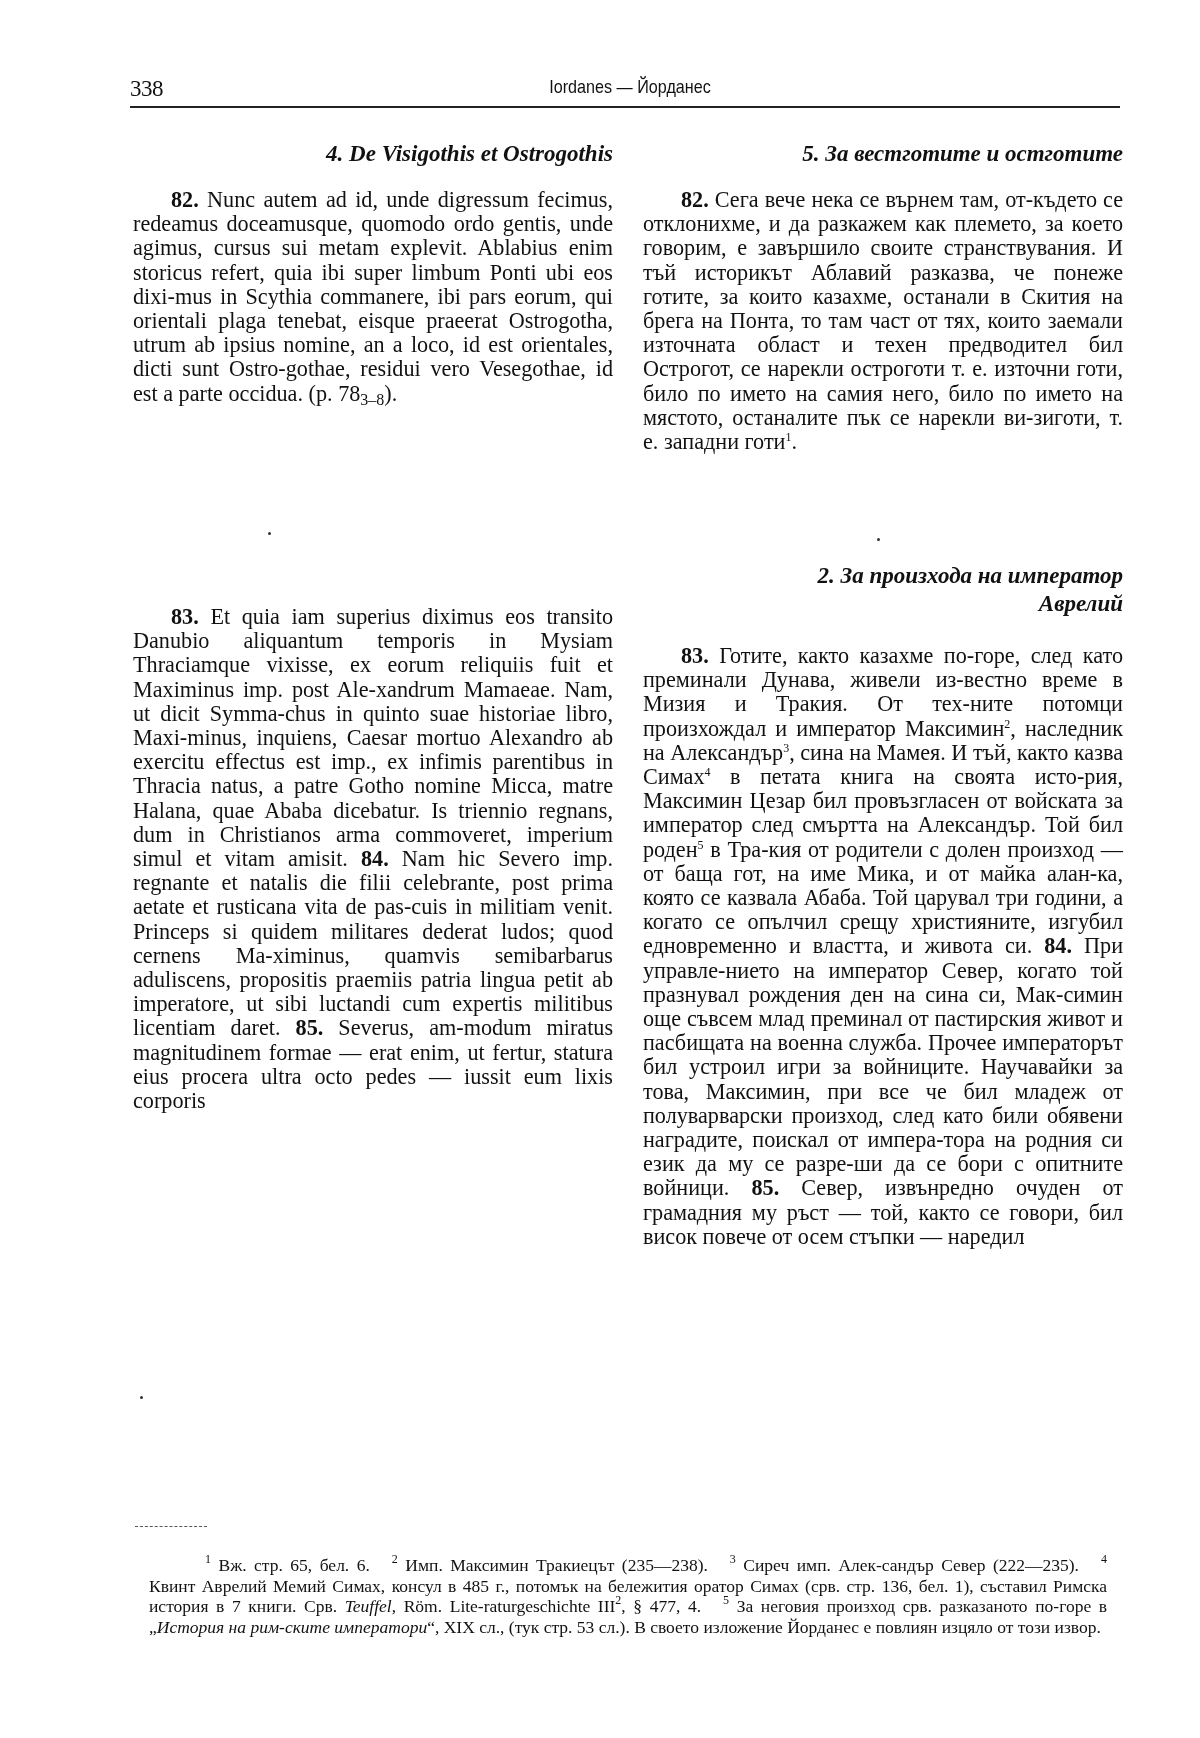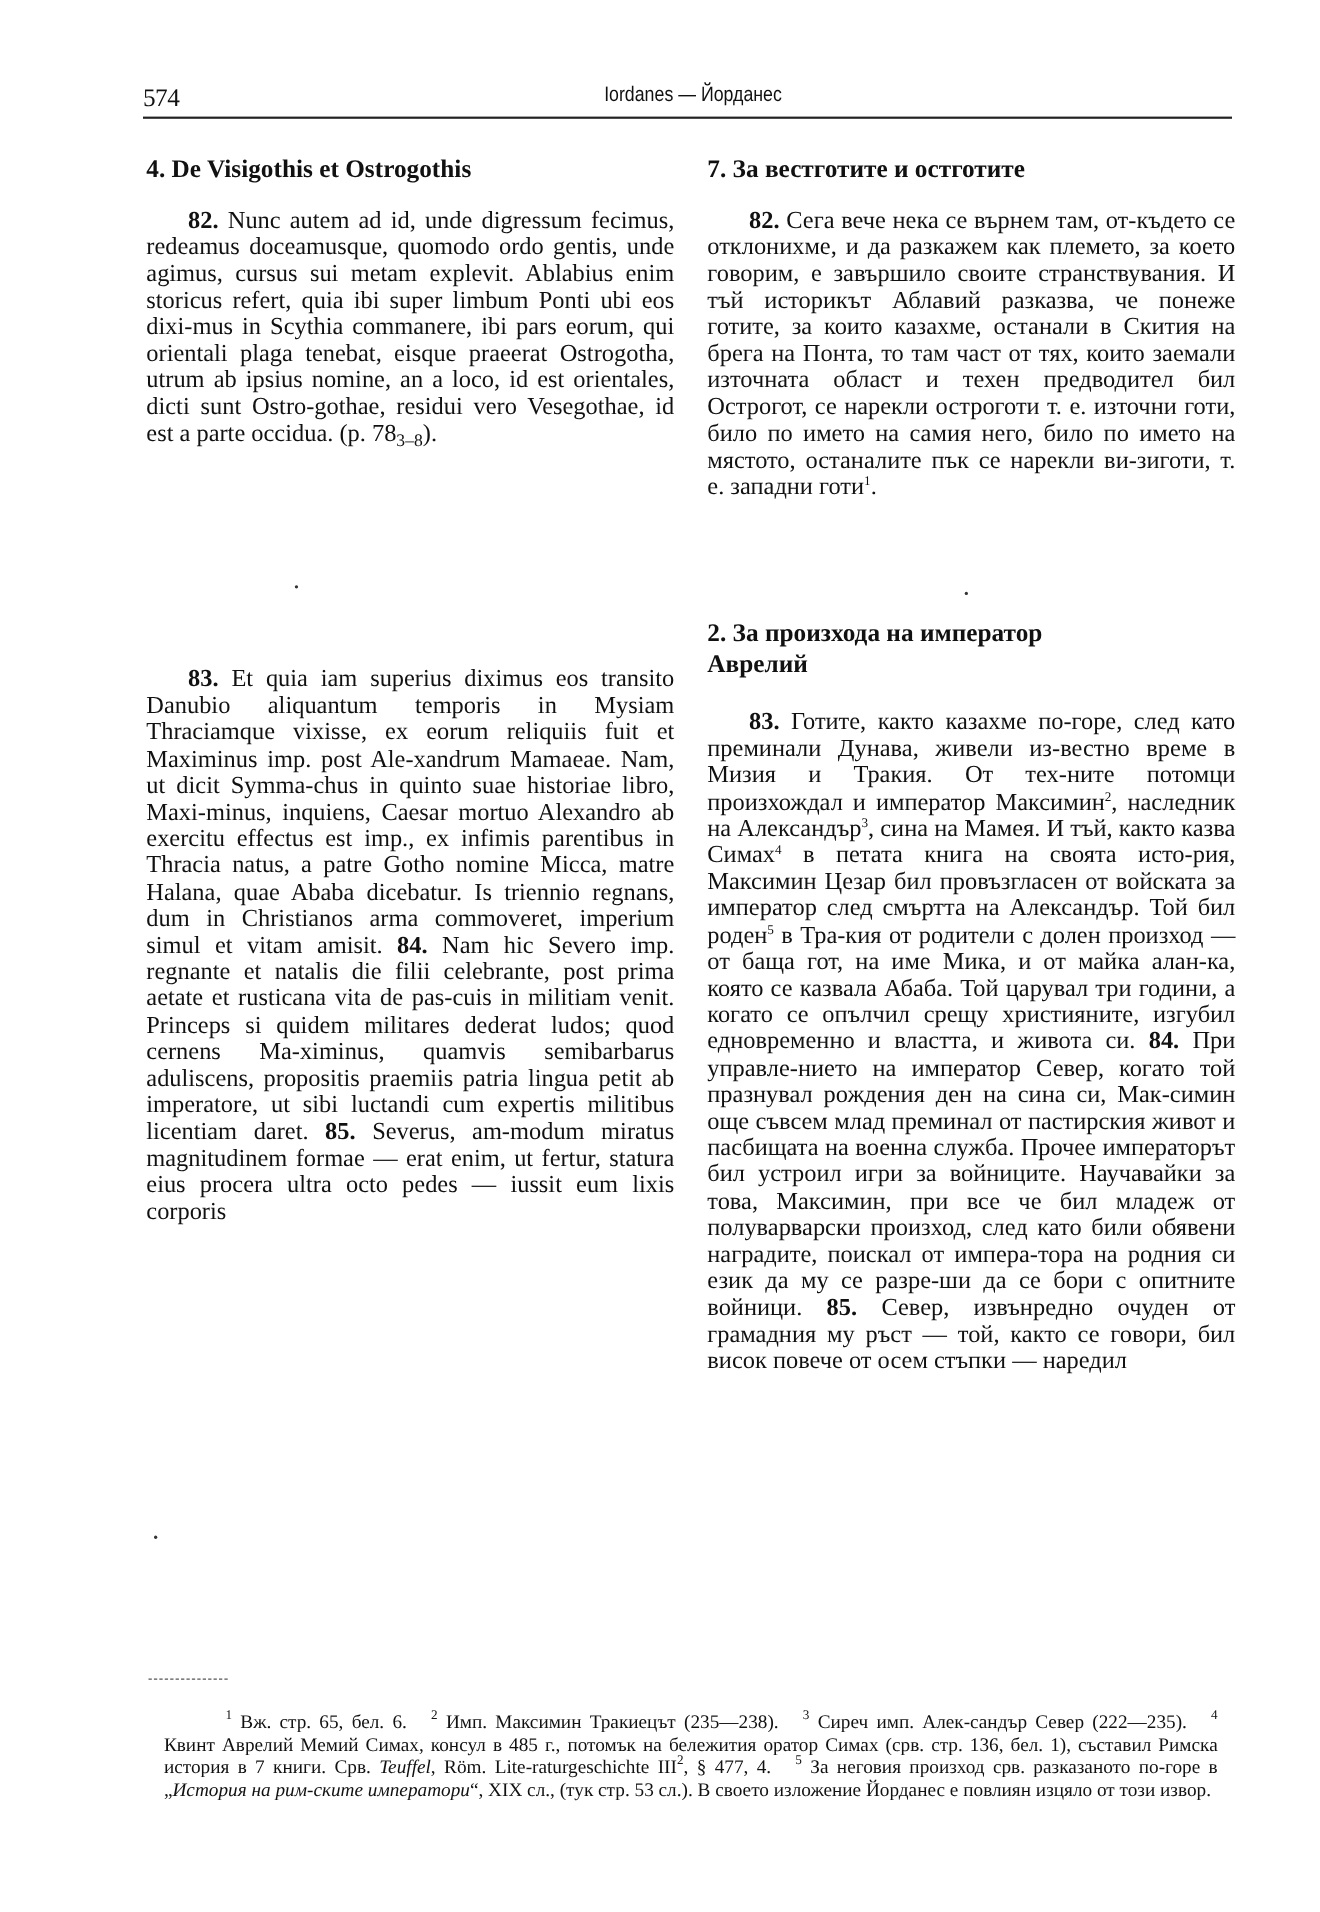--- a/index.html
+++ b/index.html
@@ -12,21 +12,21 @@
   }
   .page-num { position: absolute; left: 0; top: 0; font-size: 23px; letter-spacing: -0.5px; }
   .running-head { position: absolute; left: 0; right: 0; top: 0; text-align: center; font-family: "Liberation Sans Narrow", "Liberation Sans", sans-serif; font-size: 19px; transform: scaleX(0.85); }
   .rule { position: absolute; left: 130px; top: 106px; width: 990px; height: 2px; background: #222; }
 
   .col { position: absolute; width: 480px; }
   .col.left { left: 133px; }
   .col.right { left: 643px; }
 
   .sec-title {
-    text-align: left; font-size: 23px; line-height: 28px; margin: 0;
+    text-align: right; font-style: italic; font-size: 23px; line-height: 28px; margin: 0;
   }
   .para {
     font-size: 22.2px; line-height: 24.2px; text-align: justify; margin: 0; text-indent: 38px;
     hyphens: none;
   }
   .para b { font-weight: bold; }
   sup { font-size: 12px; line-height: 0; vertical-align: 8px; }
   sub { font-size: 16px; line-height: 0; vertical-align: -4px; margin-top: 10px; }
 
   .fn-rule { position: absolute; left: 135px; top: 1526px; width: 72px; height: 1px; border-top: 1px dashed #555; }
@@ -36,36 +36,36 @@
   }
   .footnotes p { margin: 16px; text-indent: 56px; }
   .fn { margin-right: 22px; }
   .fn i { font-style: italic; }
   .dot { position: absolute; width: 3px; height: 3px; background: #333; border-radius: 50%; }
 </style>
 </head>
 <body>
 
 <div class="header">
-  <span class="page-num">574</span>
+  <span class="page-num">338</span>
   <div class="running-head">Iordanes — Йорданес</div>
 </div>
 <div class="rule"></div>
 
 <div class="col left" style="top:140px;">
   <h2 class="sec-title">4. De Visigothis et Ostrogothis</h2>
   <p class="para" style="margin-top:20px;"><b>82.</b> <span>Nunc autem ad id, unde digressum fecimus, redeamus doceamusque, quomodo ordo gentis, unde agimus, cursus sui metam explevit. Ablabius enim storicus refert, quia ibi super limbum Ponti ubi eos dixi-mus in Scythia commanere, ibi pars eorum, qui orientali plaga tenebat, eisque praeerat Ostrogotha, utrum ab ipsius nomine, an a loco, id est orientales, dicti sunt Ostro-gothae, residui vero Vesegothae, id est a parte occidua. (p. 78</span><sub>3–8</sub><span>).</span></p>
 </div>
 
 <div class="col left" style="top:565px;">
   <p class="para" style="margin-top:40px;"><b>83.</b> <span>Et quia iam superius diximus eos transito Danubio aliquantum temporis in Mysiam Thraciamque vixisse, ex eorum reliquiis fuit et Maximinus imp. post Ale-xandrum Mamaeae. Nam, ut dicit Symma-chus in quinto suae historiae libro, Maxi-minus, inquiens, Caesar mortuo Alexandro ab exercitu effectus est imp., ex infimis parentibus in Thracia natus, a patre Gotho nomine Micca, matre Halana, quae Ababa dicebatur. Is triennio regnans, dum in Christianos arma commoveret, imperium simul et vitam amisit.</span> <b>84.</b> <span>Nam hic Severo imp. regnante et natalis die filii celebrante, post prima aetate et rusticana vita de pas-cuis in militiam venit. Princeps si quidem militares dederat ludos; quod cernens Ma-ximinus, quamvis semibarbarus aduliscens, propositis praemiis patria lingua petit ab imperatore, ut sibi luctandi cum expertis militibus licentiam daret.</span> <b>85.</b> <span>Severus, am-modum miratus magnitudinem formae — erat enim, ut fertur, statura eius procera ultra octo pedes — iussit eum lixis corporis</span></p>
 </div>
 
 <div class="col right" style="top:140px;">
-  <h2 class="sec-title">7. За вестготите и остготите</h2>
+  <h2 class="sec-title">5. За вестготите и остготите</h2>
   <p class="para" style="margin-top:20px;"><b>82.</b> <span>Сега вече нека се върнем там, от-където се отклонихме, и да разкажем как племето, за което говорим, е завършило своите странствувания. И тъй историкът Аблавий разказва, че понеже готите, за които казахме, останали в Скития на брега на Понта, то там част от тях, които заемали източната област и техен предводител бил Острогот, се нарекли остроготи т. е. източни готи, било по името на самия него, било по името на мястото, останалите пък се нарекли ви-зиготи, т. е. западни готи</span><sup>1</sup><span>.</span></p>
 </div>
 
 <div class="col right" style="top:562px;">
   <h2 class="sec-title"><span>2. За произхода на император</span><br><span>Аврелий</span></h2>
   <p class="para" style="margin-top:26px;"><b>83.</b> <span>Готите, както казахме по-горе, след като преминали Дунава, живели из-вестно време в Мизия и Тракия. От тех-ните потомци произхождал и император Максимин</span><sup>2</sup><span>, наследник на Александър</span><sup>3</sup><span>, сина на Мамея. И тъй, както казва Симах</span><sup>4</sup><span> в петата книга на своята исто-рия, Максимин Цезар бил провъзгласен от войската за император след смъртта на Александър. Той бил роден</span><sup>5</sup><span> в Тра-кия от родители с долен произход — от баща гот, на име Мика, и от майка алан-ка, която се казвала Абаба. Той царувал три години, а когато се опълчил срещу християните, изгубил едновременно и властта, и живота си.</span> <b>84.</b> <span>При управле-нието на император Север, когато той празнувал рождения ден на сина си, Мак-симин още съвсем млад преминал от пастирския живот и пасбищата на военна служба. Прочее императорът бил устроил игри за войниците. Научавайки за това, Максимин, при все че бил младеж от полуварварски произход, след като били обявени наградите, поискал от импера-тора на родния си език да му се разре-ши да се бори с опитните войници.</span> <b>85.</b> <span>Север, извънредно очуден от грамадния му ръст — той, както се говори, бил висок повече от осем стъпки — наредил</span></p>
 </div>
 
 <div class="dot" style="left:268px; top:532px;"></div>
 <div class="dot" style="left:877px; top:538px;"></div>

